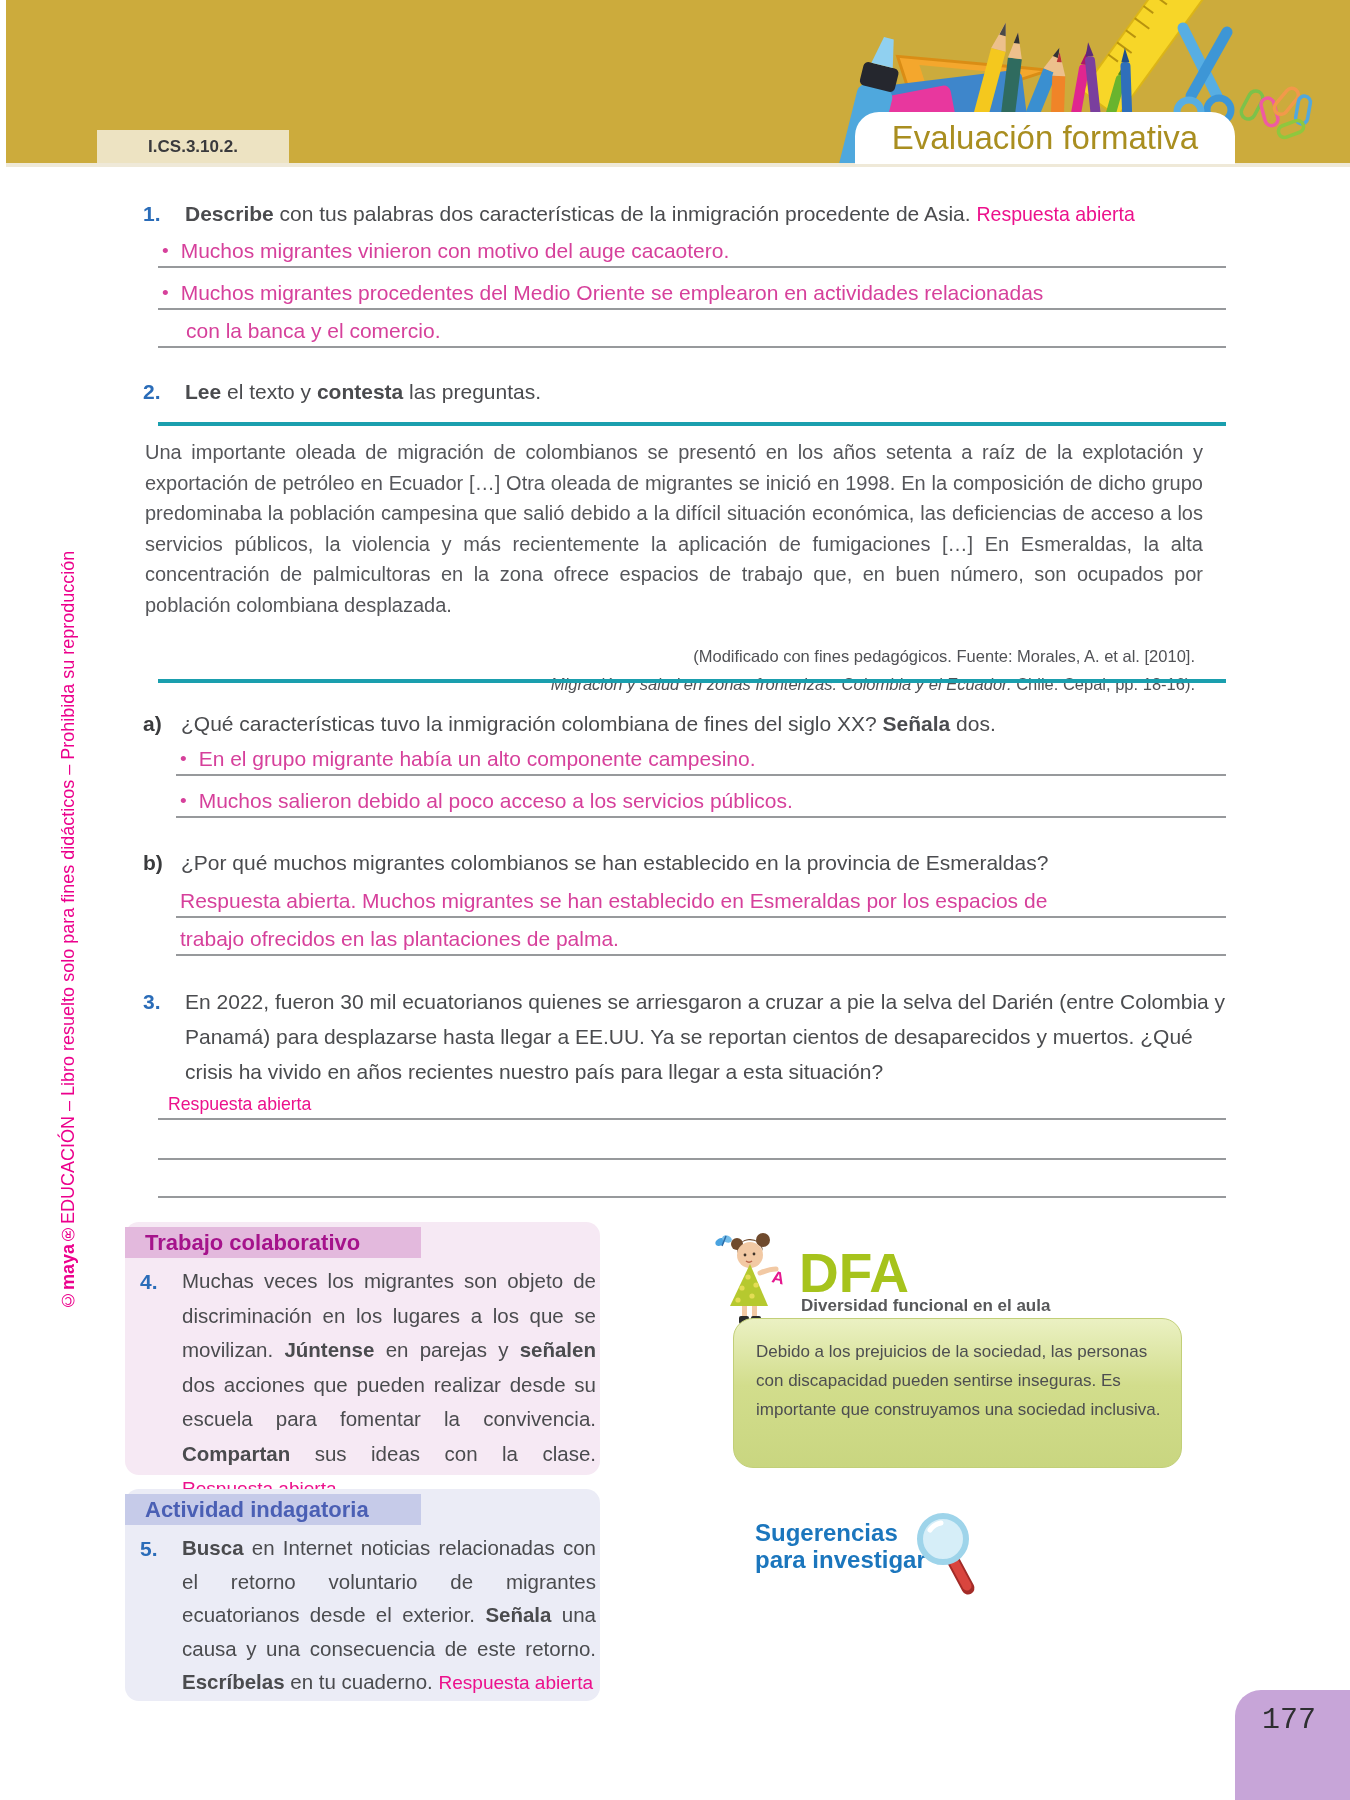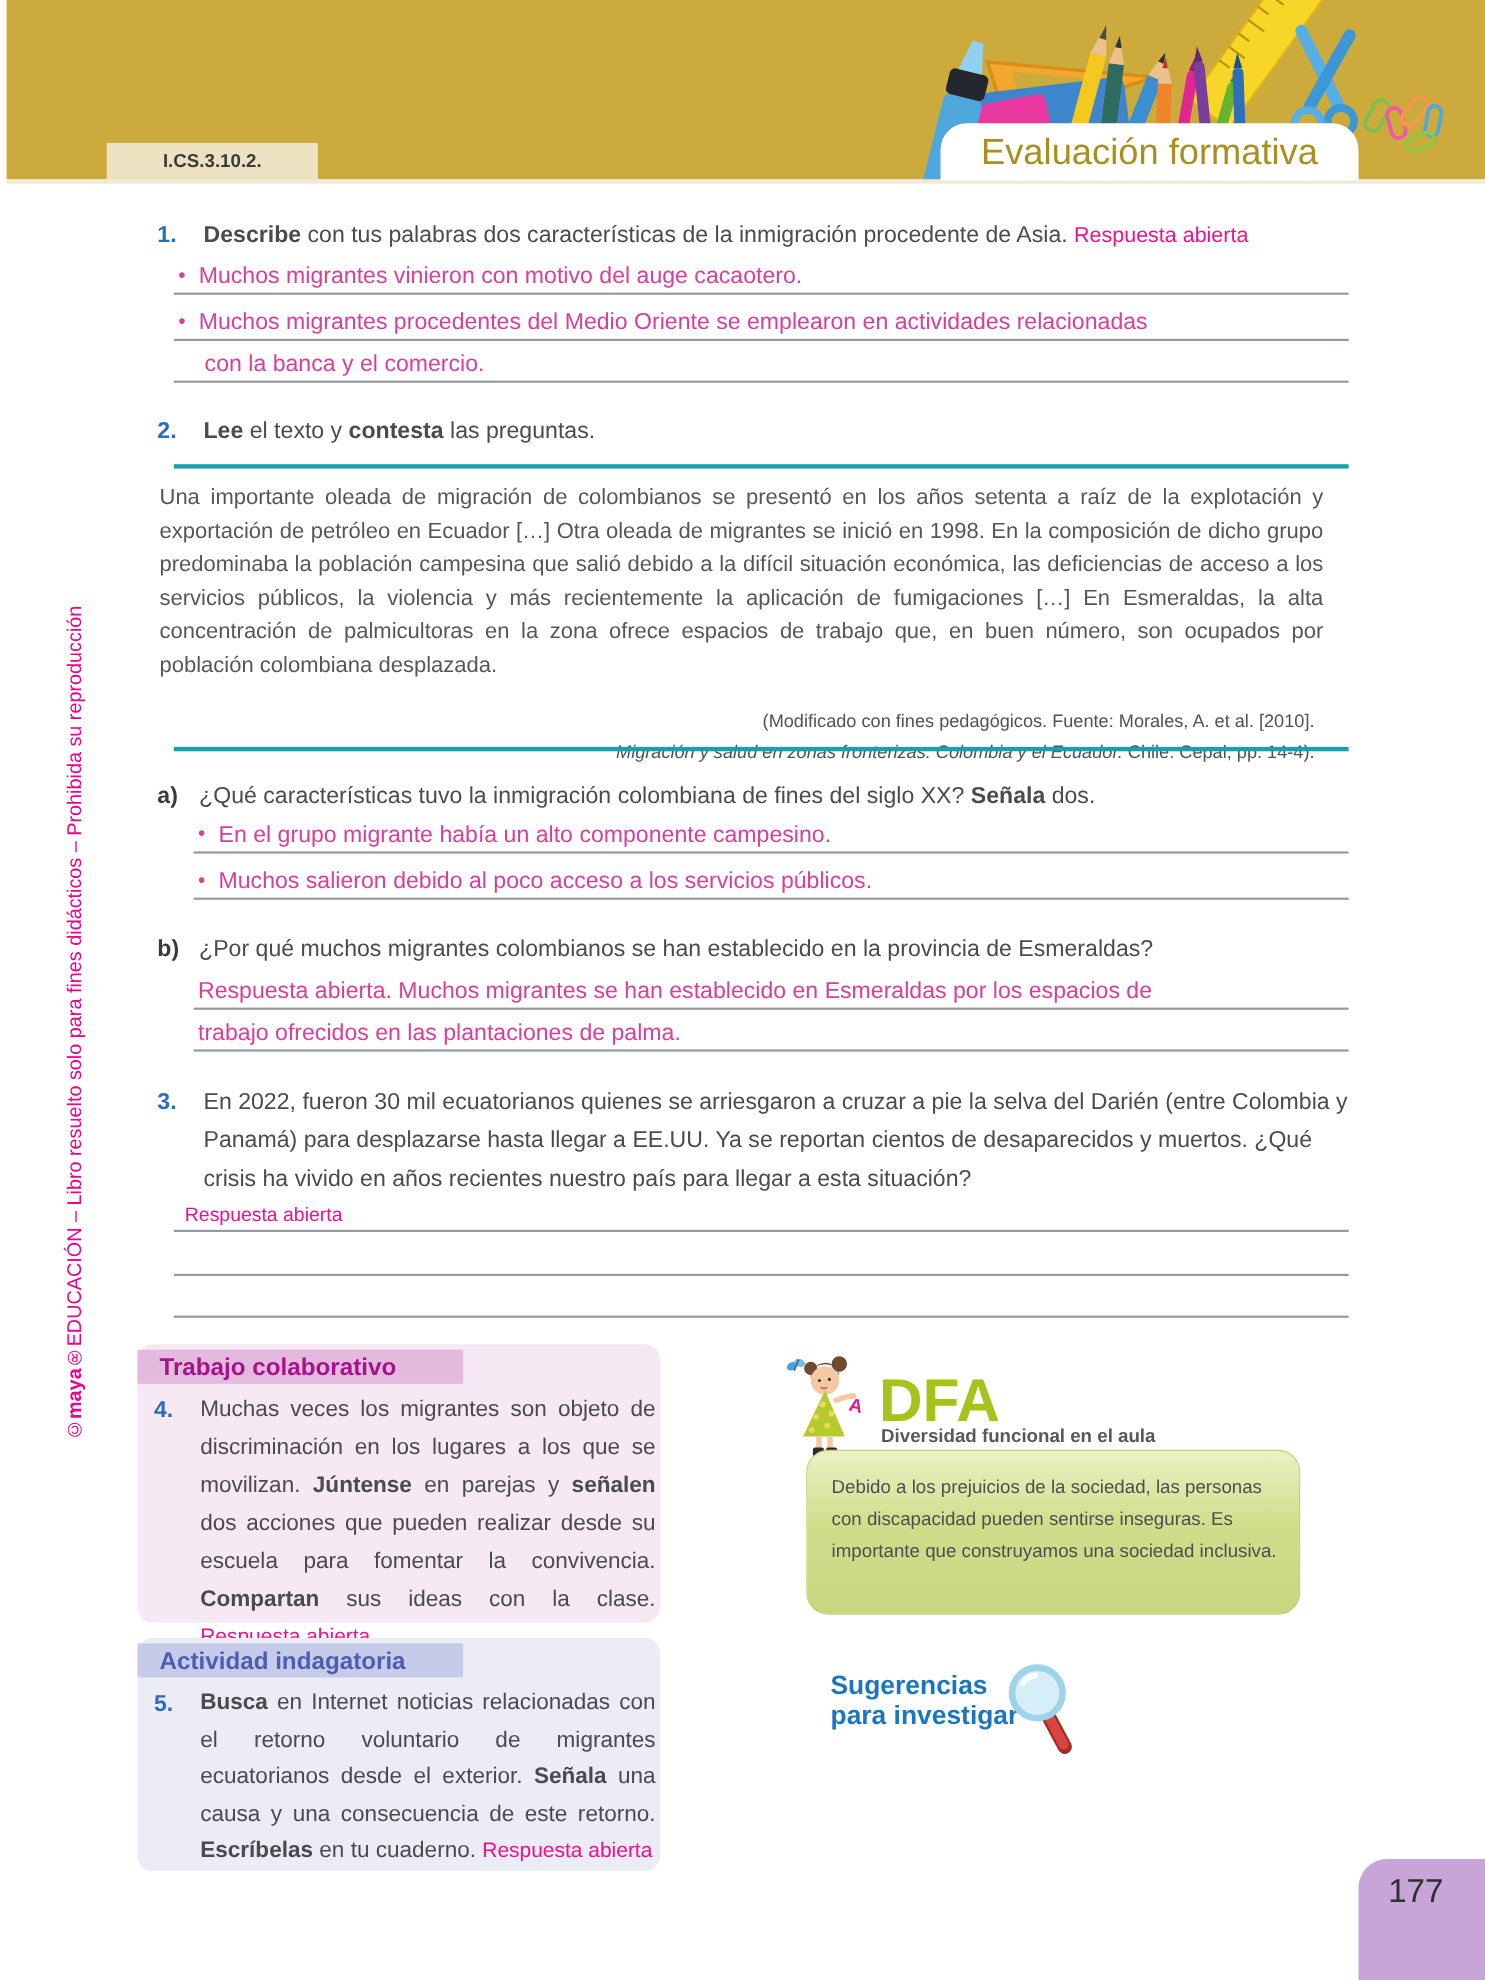--- a/index.html
+++ b/index.html
@@ -82,21 +82,21 @@
   #sug-title { position:absolute; left:755px; top:1519px; font-size:24px; font-weight:700;
                color:#1b76bd; line-height:27px; }
   #magnifier { position:absolute; left:903px; top:1510px; width:82px; height:88px; }
   #sug-box { position:absolute; left:733px; top:1578px; width:449px; height:124px; border-radius:20px;
              background:linear-gradient(180deg,#e0edfa,#bcd9f3 45%,#b0d1ef); border:1px solid #a3c6e6;
              padding:15px 14px 0 20px; font-size:18.5px; line-height:29.5px; color:#4d4e50; }
 
   
   #pagenum-box { position:absolute; left:1235px; top:1690px; width:115px; height:110px;
                  background:#c7a5d8; border-radius:26px 0 0 0; }
-  #pagenum { position:absolute; left:27px; top:13px; font-size:30px; color:#2e2f31; }
+  #pagenum { position:absolute; left:27px; top:13px; font-size:30px; color:#2e2f31;font-family:Liberation Mono, monospace; }
   #sidebar-credit { position:absolute; left:58px; top:410px; height:900px; width:30px;
                     writing-mode:vertical-rl; transform:rotate(180deg);
                     font-size:18px; color:#ec008c; white-space:nowrap; }
 </style>
 </head>
 <body>
 
 <div id="page">
 
   <div id="gold-band"></div>
@@ -199,21 +199,21 @@
   </div>
 
   <div class="qrow" id="q2">
     <span class="qnum">2.</span>
     <span class="qtext"><span class="b">Lee</span><span> el texto y </span><span class="b">contesta</span><span> las preguntas.</span></span>
   </div>
   <div class="teal-line" id="teal1"></div>
   <div id="passage">Una importante oleada de migración de colombianos se presentó en los años setenta a raíz de la explotación y exportación de petróleo en Ecuador […] Otra oleada de migrantes se inició en 1998. En la composición de dicho grupo predominaba la población campesina que salió debido a la difícil situación económica, las deficiencias de acceso a los servicios públicos, la violencia y más recientemente la aplicación de fumigaciones […] En Esmeraldas, la alta concentración de palmicultoras en la zona ofrece espacios de trabajo que, en buen número, son ocupados por población colombiana desplazada.</div>
   <div id="citation">
     <div>(Modificado con fines pedagógicos. Fuente: Morales, A. et al. [2010].</div>
-    <div><span class="i">Migración y salud en zonas fronterizas: Colombia y el Ecuador.</span><span> Chile: Cepal, pp. 14-4).</span></div>
+    <div><span class="i">Migración y salud en zonas fronterizas: Colombia y el Ecuador.</span><span> Chile: Cepal, pp. 18-16).</span></div>
   </div>
   <div class="teal-line" id="teal2"></div>
 
   <div class="qrow" id="qa">
     <span class="qlabel">a)</span>
     <span class="qtext"><span>¿Qué características tuvo la inmigración colombiana de fines del siglo XX? </span><span class="b">Señala</span><span> dos.</span></span>
   </div>
   <div class="ans" id="qaa1">
     <span class="dot">•</span>
     <span>En el grupo migrante había un alto componente campesino.</span>

